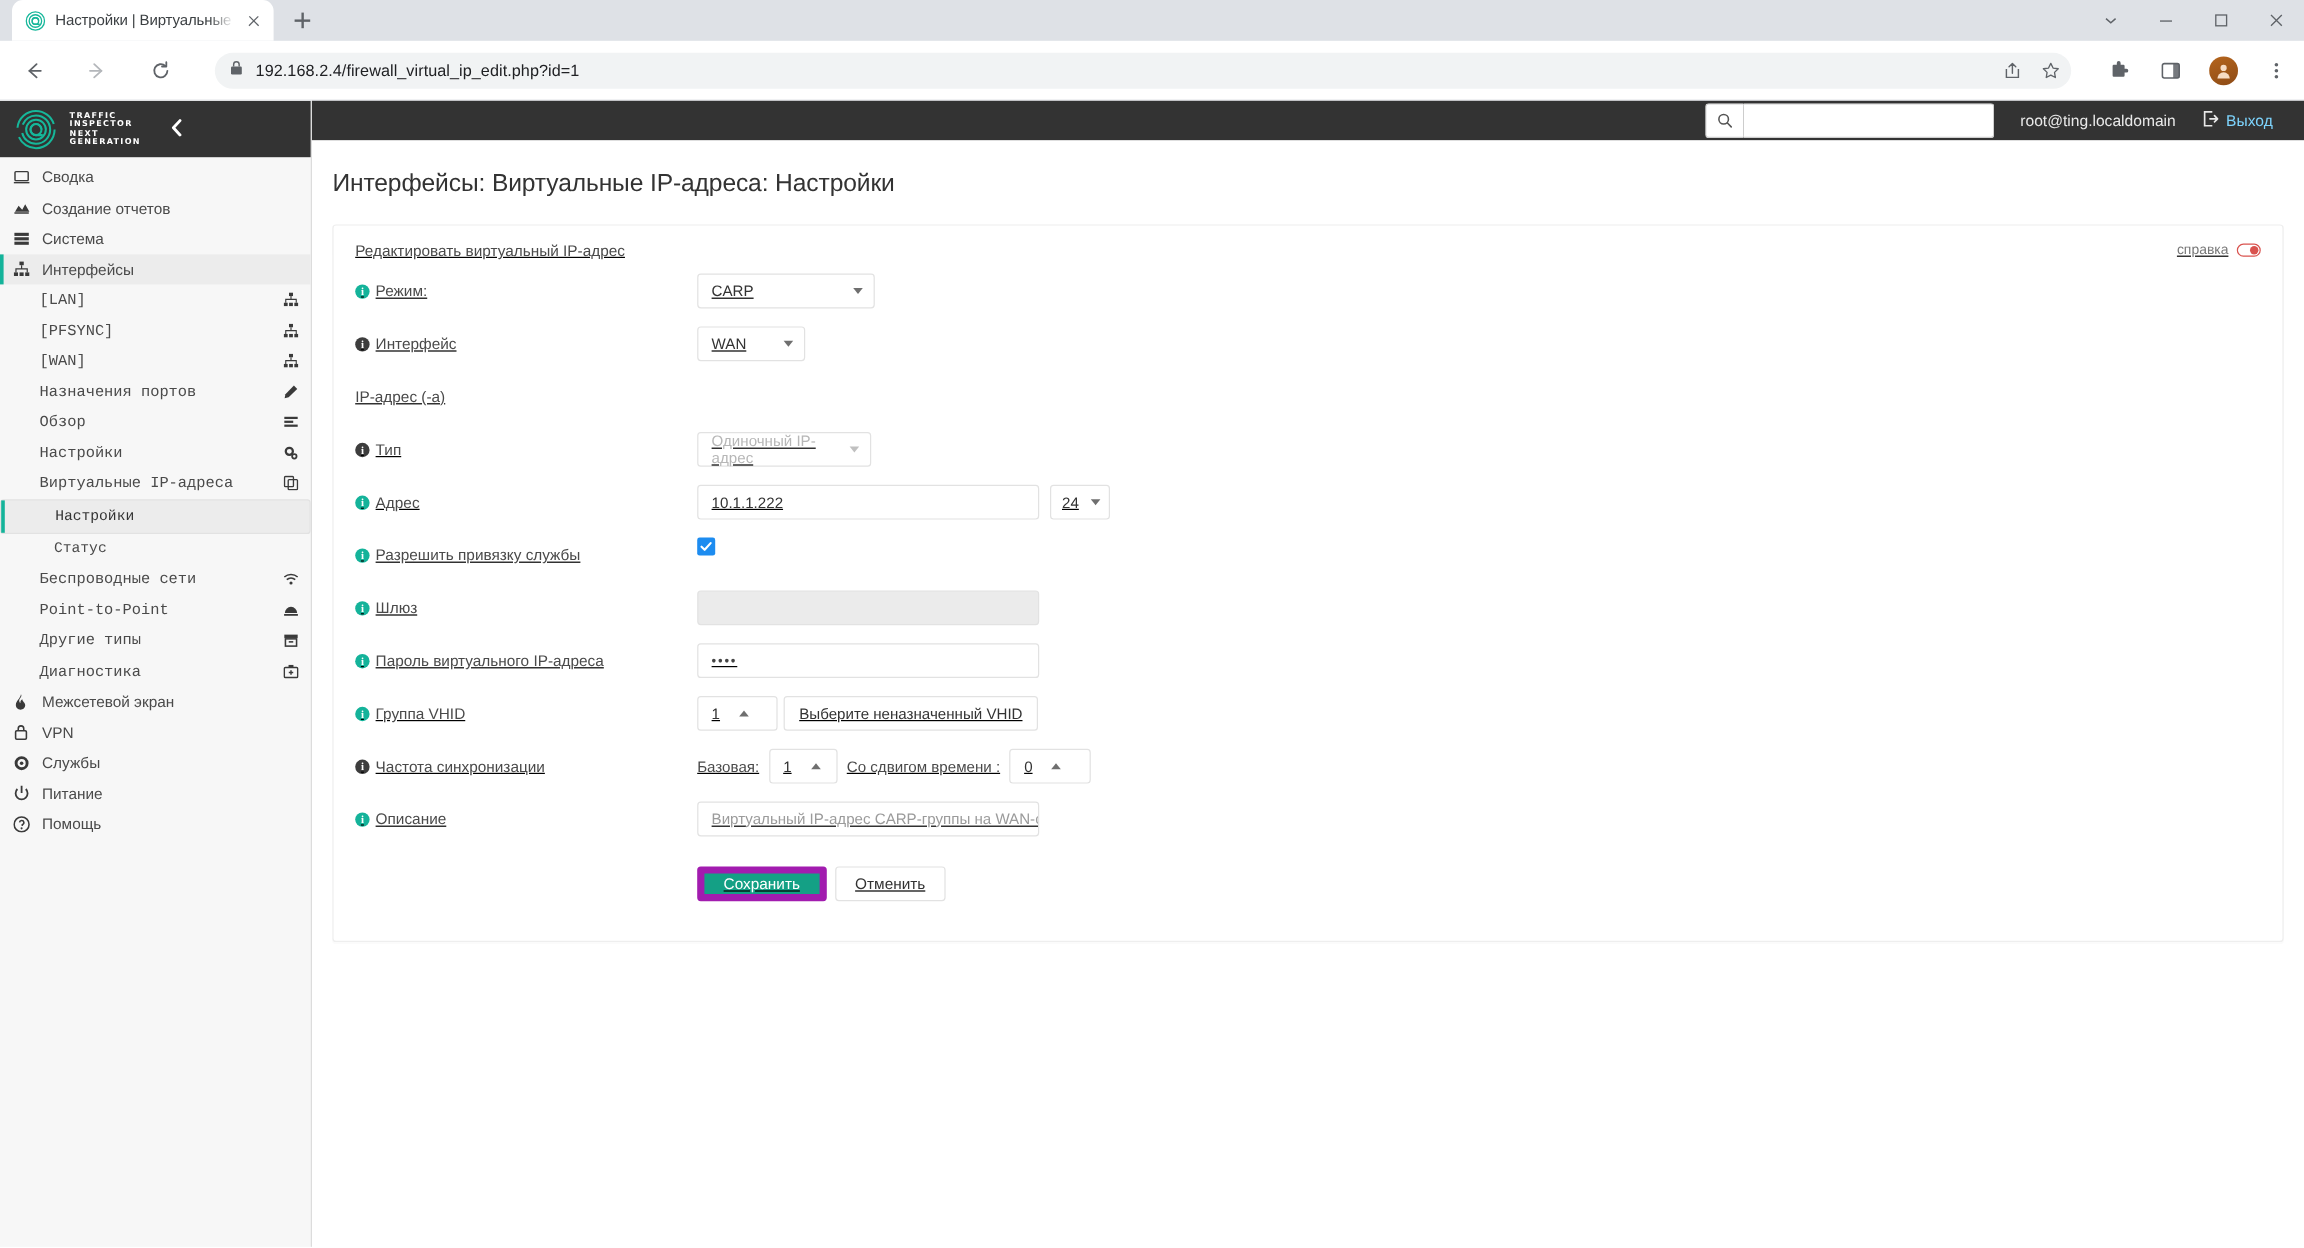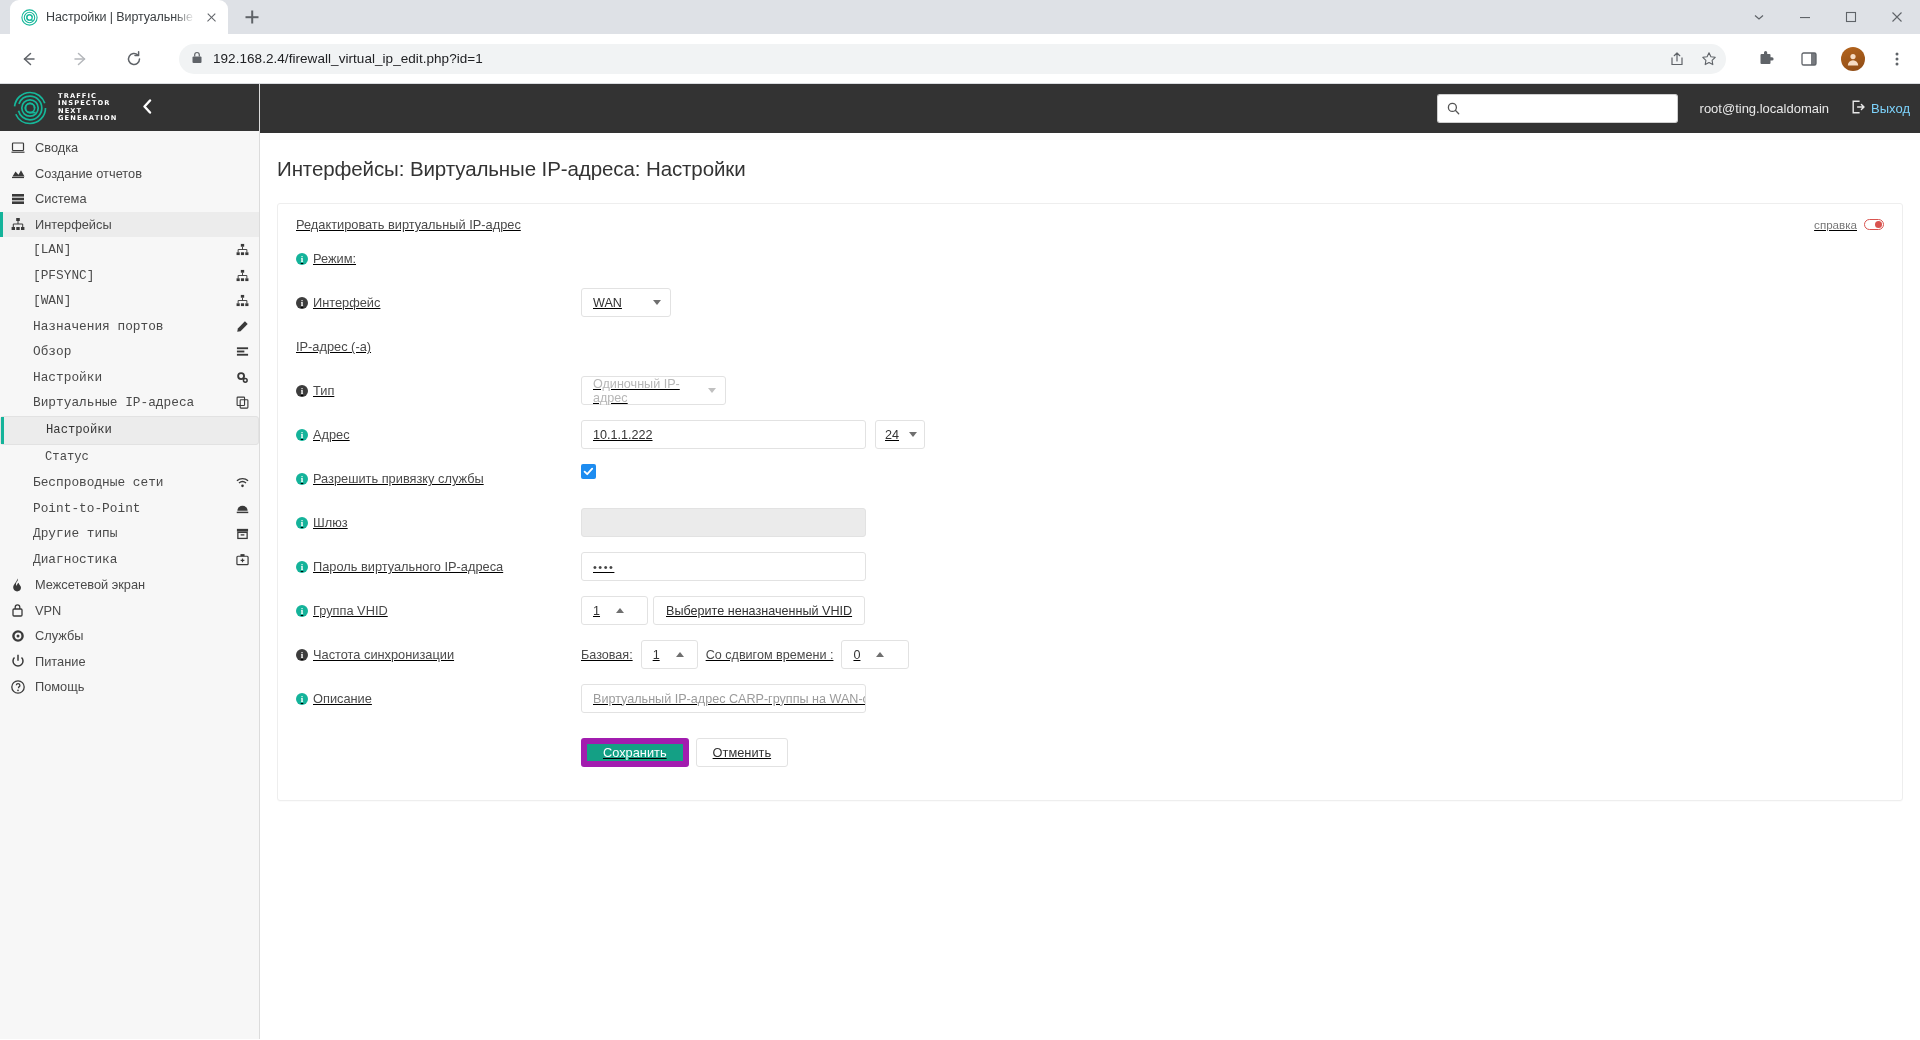--- a/index.html
+++ b/index.html
@@ -109,22 +109,22 @@
   .nav-sub.sel::before {
     content:""; position:absolute; left:0; top:0; bottom:0; width:3px; background:#14b39a;
   }
   .nav-sub.deep { padding-left:45px; font-size:12.2px; }
   .nav-sub .label { flex:1; }
   .nav-sub .rico { color:#2e2e2e; display:flex; align-items:center; }
 
   
   .content { flex:1; min-width:0; display:flex; flex-direction:column; }
   .topbar {
-    height:49px; background:#333333; display:flex; align-items:center;
-    justify-content:flex-end; padding-right:10px; gap:22px;
+    height:33px; background:#333333; display:flex; align-items:center;
+    justify-content:flex-end; padding-right:26px; gap:22px;
   }
   .searchbox { display:flex; height:29px; width:241px; }
   .searchbox .sbtn {
     width:32px; background:#ffffff; border:1px solid #cfcfcf; border-right:none;
     border-radius:3px 0 0 3px; display:flex; align-items:center; justify-content:center;
   }
   .searchbox .sinput {
     flex:1; background:#ffffff; border:1px solid #cfcfcf; border-left:none;
     border-radius:0 3px 3px 0;
   }
@@ -620,20 +620,26 @@
           </span>
         </div>
 
         <div class="form">
 
           <div class="frow">
             <div class="flabel">
               <span class="info-ico green">i</span>
               <span>Режим:</span>
             </div>
+            <div class="fctl">
+              <div class="sel" style="width:148px;">
+                <span>CARP</span>
+                <span class="caret"></span>
+              </div>
+            </div>
           </div>
 
           <div class="frow">
             <div class="flabel">
               <span class="info-ico dark">i</span>
               <span>Интерфейс</span>
             </div>
             <div class="fctl">
               <div class="sel" style="width:90px;">
                 <span>WAN</span>

